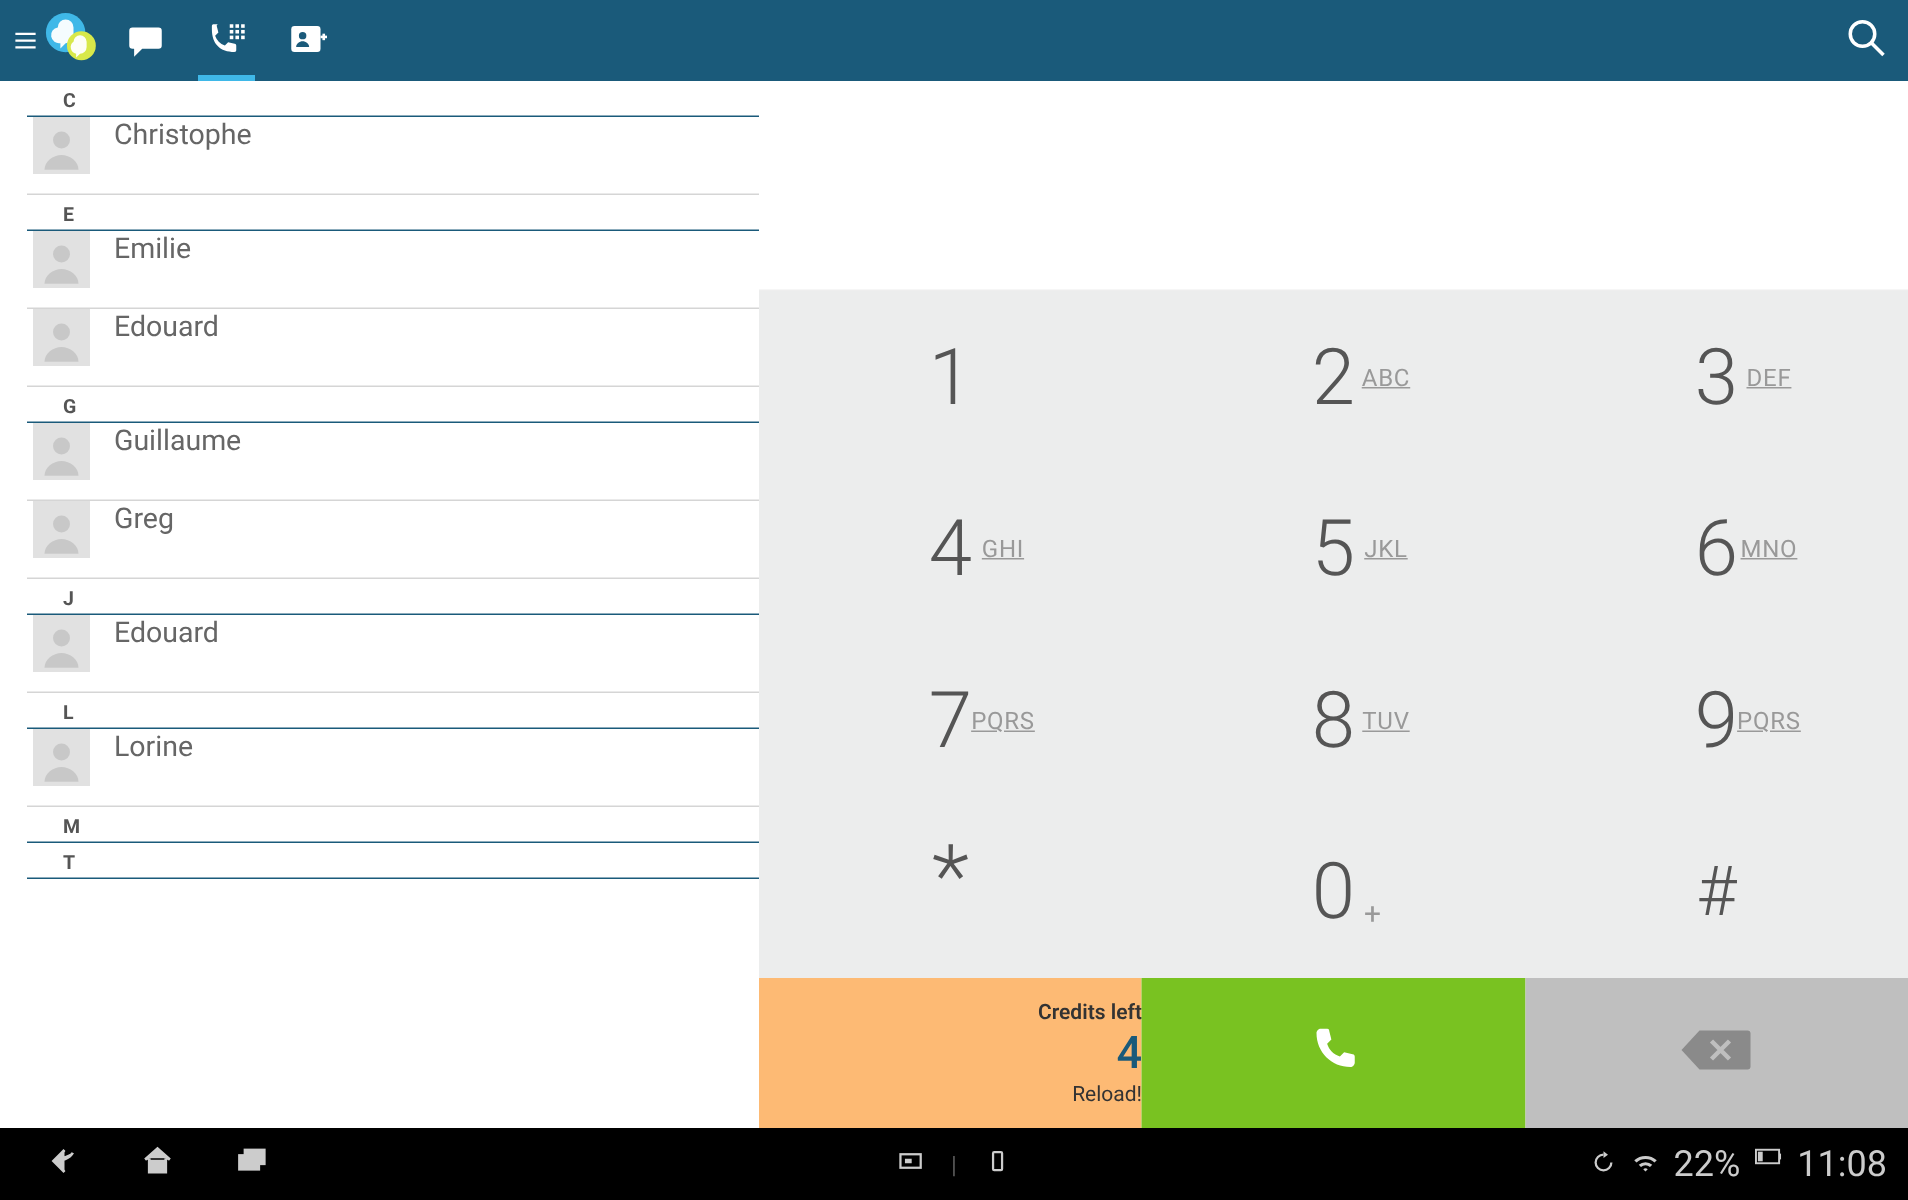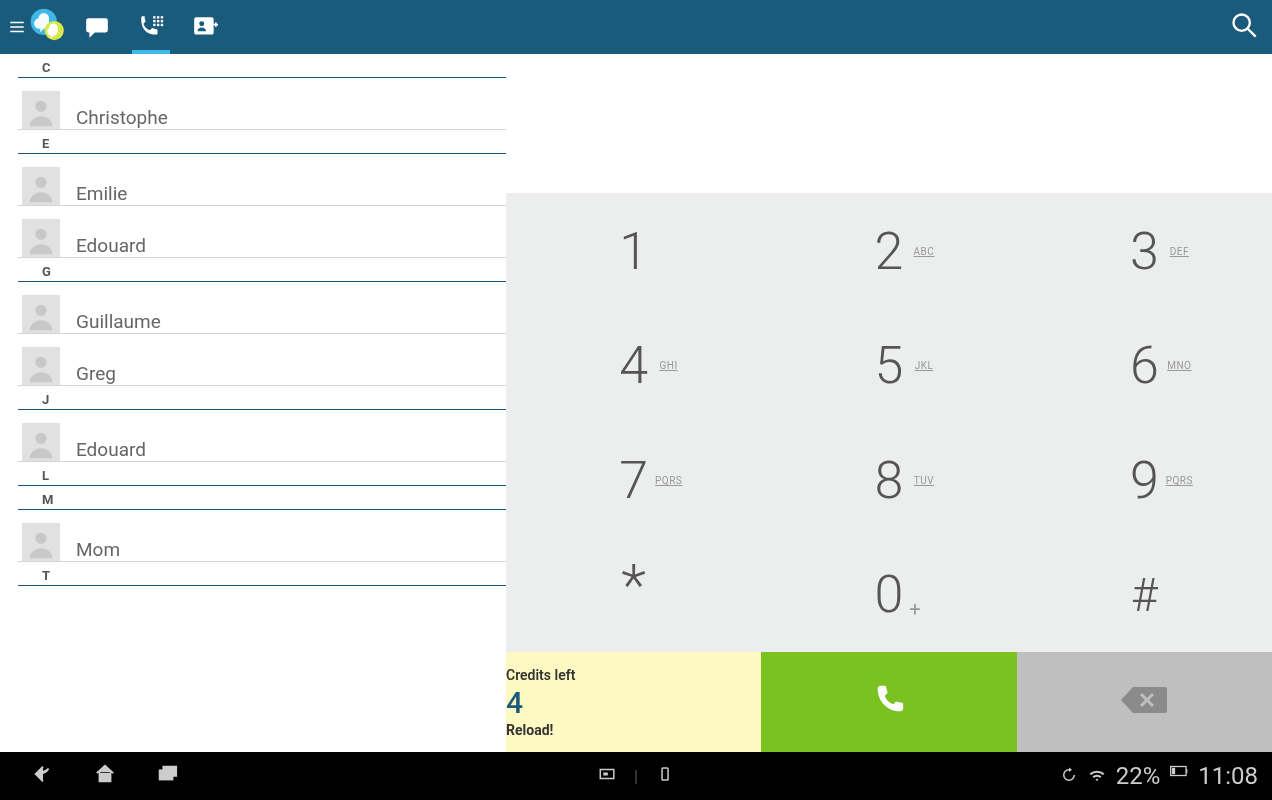--- a/index.html
+++ b/index.html
@@ -36,21 +36,21 @@
   .section-header {
     font-size: 13px;
     font-weight: 700;
     color: #555;
     padding: 6px 0 2px 24px;
     border-bottom: 1px solid #1a5a7a;
     margin: 0 0 0 18px;
   }
   .contact-row {
     display:flex;
-    align-items:flex-end;
+    align-items:flex-start;
     height: 52px;
     border-bottom: 1px solid #d5d5d5;
     margin-left: 18px;
     padding-left: 4px;
   }
   .avatar {
     width: 38px; height: 38px; background:#e1e1e1; display:flex; align-items:flex-end; justify-content:center;
   }
   .avatar svg { width: 34px; height: 34px; fill:#c8c8c8; }
   .contact-name { margin-left: 16px; font-size: 19px; color:#666; }
@@ -78,47 +78,47 @@
     align-items:center;
     justify-content:center;
     position:relative;
   }
   .key .digit {
     font-size: 52px;
     color:#555;
     font-weight: 300;
   }
   .key .letters {
-    font-size: 10px;
+    font-size: 16px;
     color:#999;
     position:absolute;
     margin-left: 70px;
     text-decoration: underline;
     letter-spacing: 0.5px;
   }
   .key.star .digit { font-size: 58px; margin-top:-20px; }
   .key.zero .plus { font-size: 20px; color:#999; position:absolute; margin-left:52px; margin-top:28px; }
   .key.hash .digit { font-size: 46px; }
 
   .dialer-bottom {
     height: 100px;
     display:grid;
     grid-template-columns: 1fr 1fr 1fr;
   }
   .credits {
-    background:#fef9c3;
+    background:#fdba74;
     display:flex;
     flex-direction:column;
-    align-items:flex-start;
+    align-items:flex-end;
     justify-content:center;
     gap:2px;
   }
   .credits .label { font-size: 14px; color:#333; font-weight:600; }
   .credits .count { font-size: 30px; color:#1a5a7a; font-weight:500; }
-  .credits .reload { font-size: 14px; color:#333; font-weight:700; }
+  .credits .reload { font-size: 14px; color:#333; font-weight:400; }
   .call-btn {
     background:#79c221;
     display:flex; align-items:center; justify-content:center;
   }
   .call-btn svg { width:34px; height:34px; fill:#fff; }
   .backspace {
     background:#bfbfbf;
     display:flex; align-items:center; justify-content:center;
   }
   .backspace svg { width:50px; height:34px; fill:#8a8a8a; }
@@ -251,31 +251,31 @@
       <div class="avatar">
           <svg viewBox="0 0 24 24">
             <circle cx="12" cy="8" r="4"></circle>
             <path d="M4 22c0-4 4-7 8-7s8 3 8 7"></path>
           </svg>
         </div>
       <div class="contact-name">Edouard</div>
     </div>
 
     <div class="section-header">L</div>
+    <div class="contact-row">
+      <div class="avatar">
+          <svg viewBox="0 0 24 24">
+            <circle cx="12" cy="8" r="4"></circle>
+            <path d="M4 22c0-4 4-7 8-7s8 3 8 7"></path>
+          </svg>
+        </div>
+      <div class="contact-name">Lorine</div>
+    </div>
 
     <div class="section-header">M</div>
-    <div class="contact-row">
-      <div class="avatar">
-          <svg viewBox="0 0 24 24">
-            <circle cx="12" cy="8" r="4"></circle>
-            <path d="M4 22c0-4 4-7 8-7s8 3 8 7"></path>
-          </svg>
-        </div>
-      <div class="contact-name">Mom</div>
-    </div>
 
     <div class="section-header">T</div>
   </div>
 
   <div class="dialer">
     <div class="number-display"></div>
     <div class="keypad">
       <div class="key">
           <span class="digit">1</span>
         </div>

